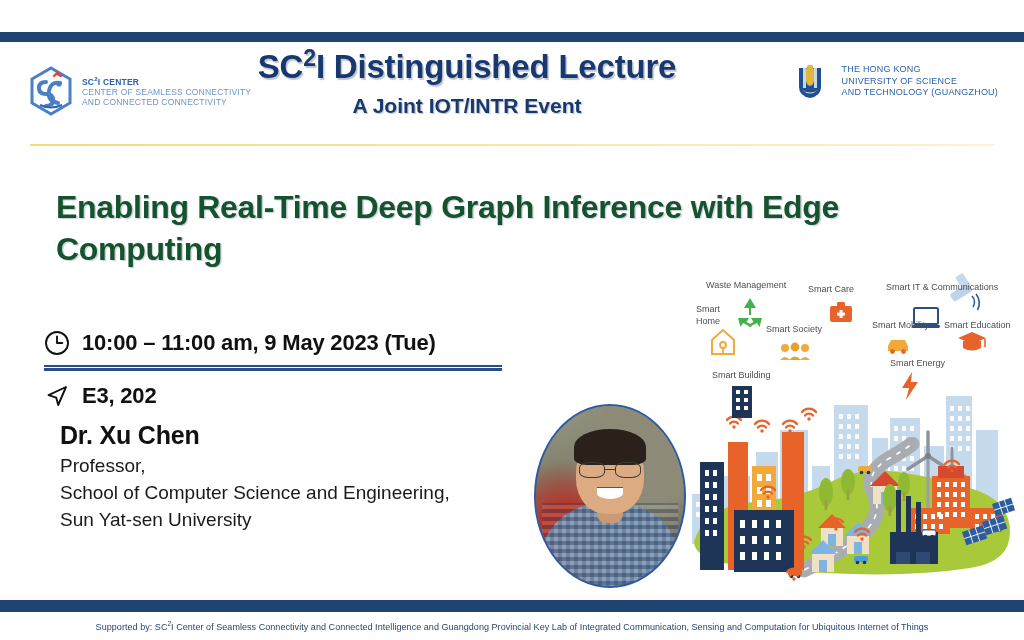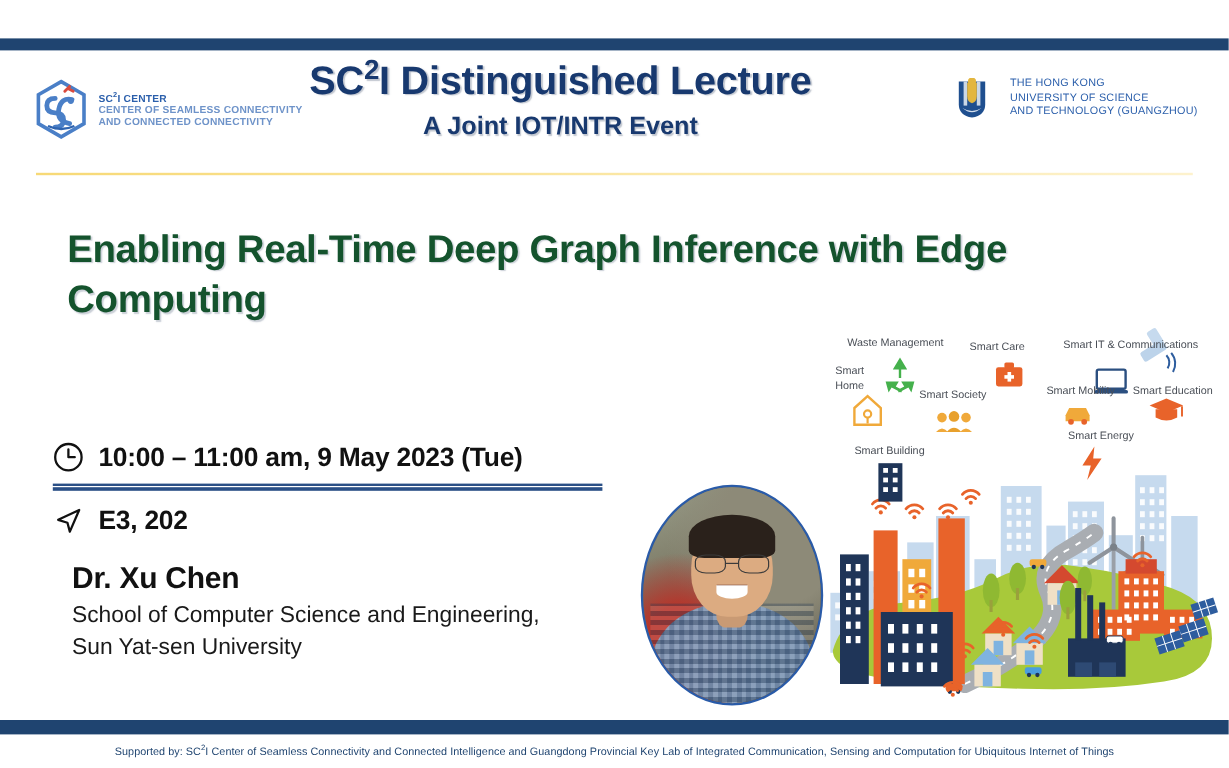--- a/index.html
+++ b/index.html
@@ -18,21 +18,21 @@
   .rule-gold{position:absolute;left:30px;top:144px;width:964px;height:2px;
     background:linear-gradient(to right,#f7d976,#fbe8a8 55%,#fdf2cd);}
 
   
   .header{position:absolute;left:0;top:46px;width:1024px;height:96px;}
 
   .sc2i-logo{position:absolute;left:28px;top:20px;display:flex;align-items:center;gap:8px;}
   .hexmark{width:46px;height:50px;flex:0 0 auto;}
   .sc2i-text{line-height:1.18;}
   .sc2i-title{font-size:8.5px;font-weight:bold;color:#2b5fab;letter-spacing:.2px;}
-  .sc2i-sub{font-size:8.5px;color:#6e93c9;letter-spacing:.2px;font-weight:bold;}
+  .sc2i-sub{font-size:8.5px;color:#6e93c9;letter-spacing:.2px;}
 
   .lecture-title{position:absolute;left:0;top:0;width:934px;text-align:center;
     pointer-events:none;}
   .lecture-title .l1{
     font-size:33px;font-weight:bold;color:#18396f;letter-spacing:-.2px;
     text-shadow:1.5px 1.5px 1px rgba(140,150,165,.55);
     line-height:1.12;}
   .lecture-title .l2{
     font-size:21px;font-weight:bold;color:#18396f;
     text-shadow:1.2px 1.2px 1px rgba(140,150,165,.55);
@@ -43,31 +43,31 @@
   .shield{width:26px;height:34px;flex:0 0 auto;}
   .hkust-text{line-height:1.3;font-size:9px;color:#2b5fab;letter-spacing:.2px;}
 
   
   .talk-title{position:absolute;left:56px;top:186px;width:820px;
     font-size:32px;font-weight:bold;color:#14532d;line-height:1.32;
     letter-spacing:-.3px;
     text-shadow:1.4px 1.4px 1px rgba(150,160,175,.5);}
 
   
-  .info{position:absolute;left:44px;top:330px;width:470px;margin-top:38px;}
+  .info{position:absolute;left:44px;top:330px;width:470px;}
   .info-row{display:flex;align-items:center;gap:12px;}
   .info-row .txt{font-size:22px;font-weight:bold;color:#111;letter-spacing:-.2px;}
   .icon-clock{width:26px;height:26px;flex:0 0 auto;}
   .icon-nav{width:26px;height:26px;flex:0 0 auto;}
   .dbl-rule{margin:9px 0 12px 0;width:458px;height:6px;
     border-top:2px solid #2a4f86;border-bottom:3px solid #2a4f86;
     background:#fff;box-sizing:border-box;}
 
   
-  .speaker{position:absolute;left:60px;top:467px;width:460px;}
+  .speaker{position:absolute;left:60px;top:420px;width:460px;}
   .speaker-name{font-size:25px;font-weight:bold;color:#111;line-height:1.25;
     margin-bottom:2px;letter-spacing:-.2px;}
   .speaker-aff{font-size:19px;color:#1a1a1a;line-height:1.42;font-weight:400;}
 
   
   .portrait{position:absolute;left:534px;top:404px;width:148px;height:180px;
     border-radius:50%;border:2.5px solid #2a5ba8;overflow:hidden;
     background:#6a6356;}
   .p-bg{position:absolute;inset:0;
     background:
@@ -169,20 +169,21 @@
     <div class="info-row">
       <svg class="icon-nav" viewBox="0 0 26 26">
         <path d="M22 4 L4.5 12.2 L12.2 14.6 L14.2 22 Z" fill="none" stroke="#111" stroke-width="1.9" stroke-linejoin="round"></path>
       </svg>
       <div class="txt">E3, 202</div>
     </div>
   </div>
 
   <div class="speaker">
     <div class="speaker-name">Dr. Xu Chen</div>
+    <div class="speaker-aff">Professor,</div>
     <div class="speaker-aff">School of Computer Science and Engineering,</div>
     <div class="speaker-aff">Sun Yat-sen University</div>
   </div>
 
   <div class="portrait">
     <div class="p-bg"></div>
     <div class="p-shirt"></div>
     <div class="p-neck"></div>
     <div class="p-face"></div>
     <div class="p-hair"></div>

